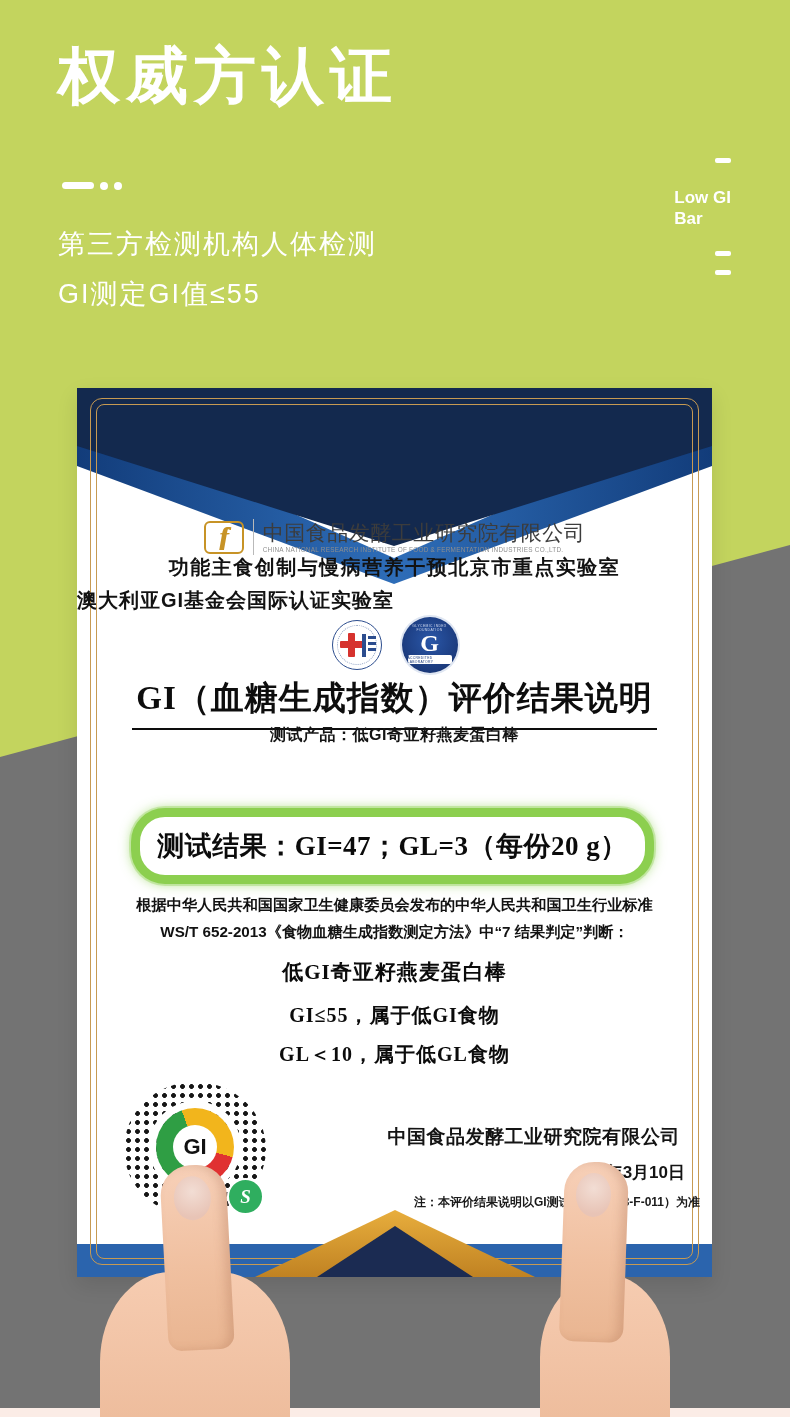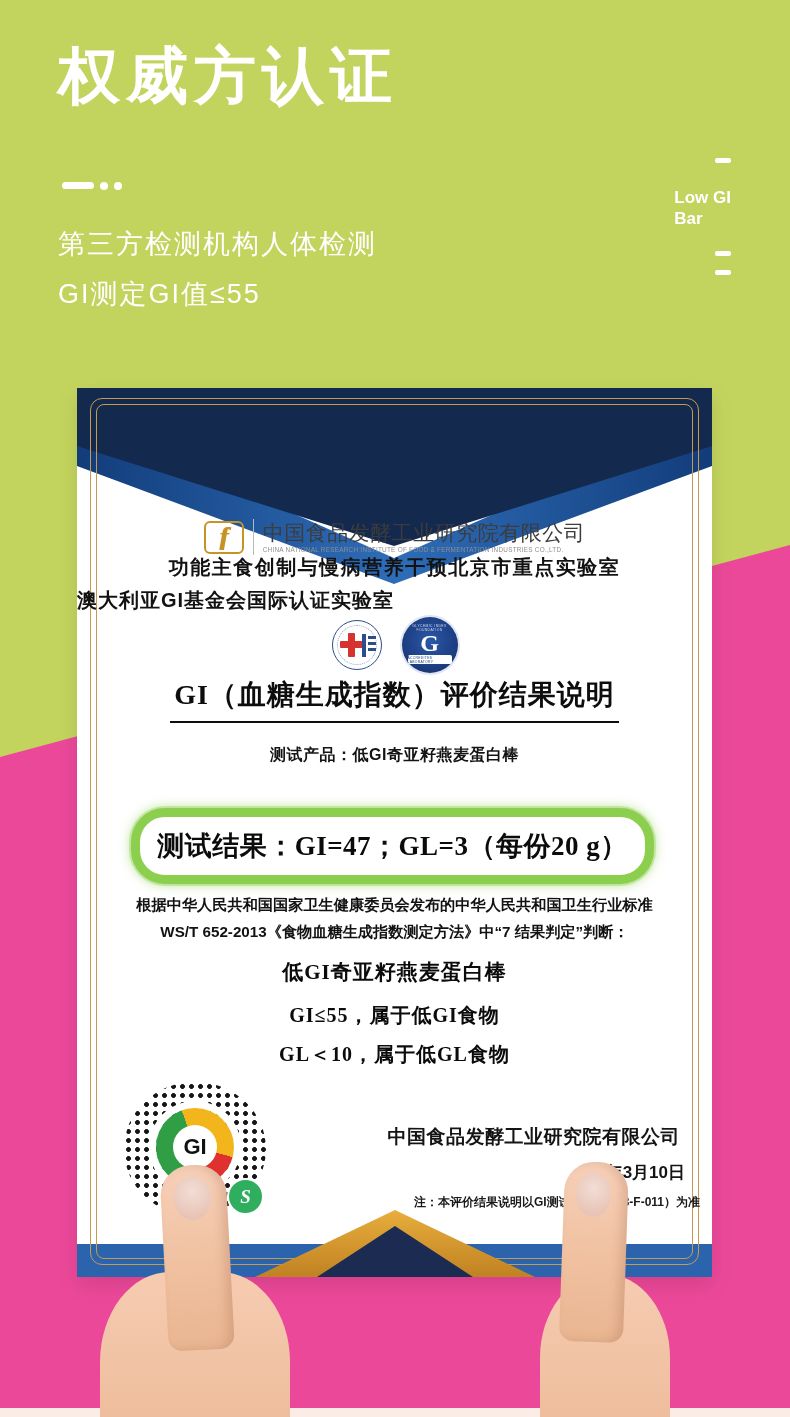--- a/index.html
+++ b/index.html
@@ -1,16 +1,16 @@
 <!DOCTYPE html>
 <html><head>
 <meta charset="utf-8">
 <style>
   html,body{margin:0;padding:0;background:#e9e9e9;}
-  .page{position:relative;width:790px;height:1417px;margin:0 auto;background:#ec4899;overflow:hidden;
+  .page{position:relative;width:790px;height:1417px;margin:0 auto;background:#737373;overflow:hidden;
         font-family:"Liberation Sans","DejaVu Sans",sans-serif;}
   
   .bg-green{position:absolute;left:0;top:0;width:790px;height:760px;background:#c3d45e;
             clip-path:polygon(0 0,790px 0,790px 545px,0 757px);}
   .bg-footer{position:absolute;left:0;bottom:0;width:790px;height:9px;background:#fbece6;}
   .hero-title{position:absolute;left:58px;top:42px;color:#ffffff;font-size:62px;font-weight:700;
               letter-spacing:6px;line-height:1.1;}
   .dash-dots{position:absolute;left:62px;top:176px;height:10px;}
   .dash-dots .bar{display:inline-block;width:32px;height:7px;border-radius:4px;background:#fff;vertical-align:middle;}
   .dash-dots .dot{display:inline-block;width:8px;height:8px;border-radius:50%;background:#fff;vertical-align:middle;margin-left:6px;}
@@ -47,23 +47,23 @@
   .fd1{top:15px}.fd2{top:21px}.fd3{top:27px}
   .gif-badge{position:relative;width:56px;height:56px;border-radius:50%;
              background:radial-gradient(circle at 50% 42%,#2a57a8 0%,#1b3a7c 70%,#142c60 100%);
              box-shadow:0 0 0 2px #dfe6f2;}
   .gif-arc-top{position:absolute;left:0;top:7px;width:100%;text-align:center;font-size:3.4px;color:#cfd9ee;letter-spacing:0.4px;}
   .gif-g{position:absolute;left:0;top:13px;width:100%;text-align:center;color:#ffffff;font-size:24px;font-weight:700;font-family:"Liberation Serif",serif;}
   .gif-ribbon{position:absolute;left:6px;bottom:9px;width:44px;height:9px;background:#ffffff;border-radius:2px;
               display:flex;align-items:center;justify-content:center;font-size:3.4px;color:#1b3a7c;letter-spacing:0.3px;}
   .doc-title{position:absolute;left:0;top:288px;width:100%;text-align:center;}
   .doc-title span{display:inline-block;font-family:"Liberation Serif","DejaVu Serif",serif;
-                  font-size:28px;font-weight:700;color:#0d0d0d;letter-spacing:1px;
+                  font-size:33px;font-weight:700;color:#0d0d0d;letter-spacing:1px;
                   border-bottom:2.5px solid #0d0d0d;padding:0 4px 7px 4px;}
-  .product-line{position:absolute;left:0;top:357px;width:100%;text-align:center;font-size:16px;font-weight:600;color:#141414;letter-spacing:0.5px;}
+  .product-line{position:absolute;left:0;top:337px;width:100%;text-align:center;font-size:16px;font-weight:600;color:#141414;letter-spacing:0.5px;}
   .maker-line{position:absolute;left:0;top:395px;width:100%;text-align:center;font-size:16px;font-weight:600;color:#141414;letter-spacing:0.5px;}
   .result-box{position:absolute;left:54px;top:420px;width:523px;height:76px;box-sizing:border-box;
               background:#ffffff;border:9px solid #8ccf4f;border-radius:34px;
               box-shadow:0 0 0 2.5px #ffffff inset,0 0 0 2px rgba(141,208,80,0.35),0 0 12px rgba(141,208,80,0.7);
               display:flex;align-items:center;justify-content:center;}
   .result-box span{font-family:"Liberation Serif","DejaVu Serif",serif;font-size:27px;font-weight:700;color:#0b0b0b;letter-spacing:0.5px;}
   .std-lines{position:absolute;left:0;top:503px;width:100%;text-align:center;font-size:15.2px;font-weight:600;color:#121212;line-height:27px;}
   .concl1{position:absolute;left:0;top:570px;width:100%;text-align:center;font-family:"Liberation Serif",serif;font-size:21px;font-weight:700;color:#0b0b0b;letter-spacing:1px;}
   .concl2{position:absolute;left:0;top:614px;width:100%;text-align:center;font-family:"Liberation Serif",serif;font-size:20px;font-weight:700;color:#0b0b0b;letter-spacing:1px;}
   .concl3{position:absolute;left:0;top:653px;width:100%;text-align:center;font-family:"Liberation Serif",serif;font-size:20px;font-weight:700;color:#0b0b0b;letter-spacing:1px;}

